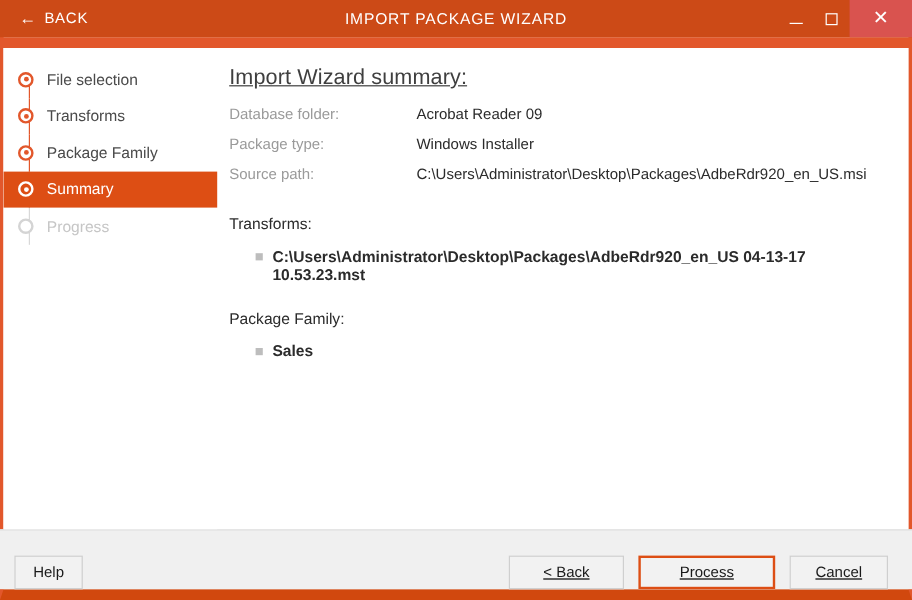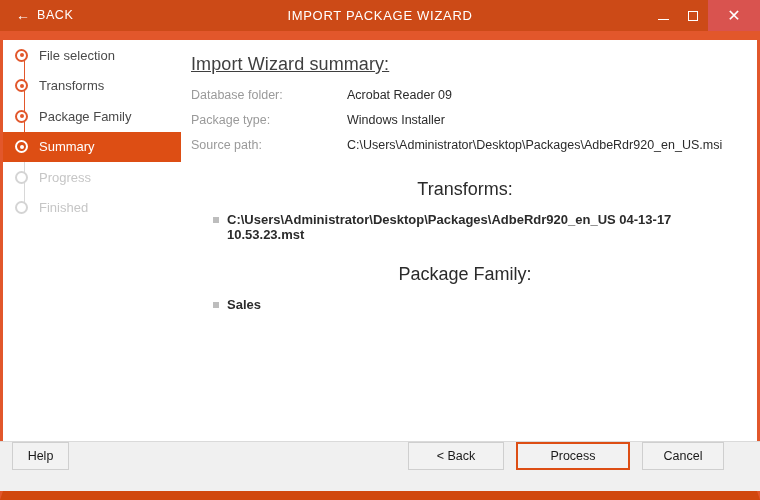--- a/index.html
+++ b/index.html
@@ -121,20 +121,21 @@
     display: flex;
     position: relative;
     background: #ffffff;
     min-height: 0;
   }
 
   
   .sidebar {
     position: relative;
     flex: 0 0 178px;
+    padding-top: 11px;
     background: #ffffff;
   }
   .step {
     position: relative;
     height: 30.5px;
     display: flex;
     align-items: center;
     padding-left: 12px;
     box-sizing: border-box;
     cursor: pointer;
@@ -229,24 +230,23 @@
     color: #9A9A9A;
   }
   .detail-value {
     color: #2B2B2B;
     white-space: nowrap;
   }
   .section {
     margin-top: 27px;
   }
   .section-title {
-    font-size: 18px;
+    font-size: 13px;
     color: #2B2B2B;
     margin-bottom: 12px;
-    text-align: center;
   }
   .bullet-item {
     display: flex;
     align-items: baseline;
     gap: 8px;
     margin-left: 22px;
     margin-bottom: 6px;
     font-size: 13px;
     color: #2B2B2B;
     font-weight: bold;
@@ -261,21 +261,21 @@
     top: -1px;
   }
   .section.pf { margin-top: 22px; }
 
   
   .footer {
     flex: 0 0 50px;
     background: #F0F0F0;
     border-top: 1px solid #DADADA;
     display: flex;
-    align-items: flex-start;
+    align-items: flex-end;
     padding: 0 12px;
     margin: 0 -3px;
     box-sizing: border-box;
   }
   .btn {
     font-family: "Liberation Sans", sans-serif;
     font-size: 12.5px;
     color: #1A1A1A;
     background: #F2F2F2;
     border: 1px solid #CFCFCF;
@@ -288,21 +288,22 @@
     justify-content: center;
   }
   .btn-help { width: 57px; }
   .btn-back { width: 96px; }
   .btn-process { width: 114px; border: 2px solid #DD4E14; }
   .btn-cancel { width: 82px; }
   .spacer { flex: 1 1 auto; }
   .btn-group {
     display: flex;
     gap: 12px;
-    margin-right: 24px;
+    margin-right: 8px;
+    text-decoration: underline;
   }
 </style>
 </head>
 <body>
 
 <div class="window">
 
   <div class="titlebar">
     <div class="back-btn">
       <span class="back-arrow">←</span>
@@ -352,25 +353,20 @@
         <span class="bullet"></span>
         <span class="step-label">Summary</span>
       </div>
 
       <div class="step pending">
         <span class="connector"></span>
         <span class="bullet"></span>
         <span class="step-label">Progress</span>
       </div>
 
-      <div class="step pending last">
-        <span class="connector"></span>
-        <span class="bullet"></span>
-        <span class="step-label">Finished</span>
-      </div>
 
     </div>
 
     <div class="content">
       <h1 class="page-title">Import Wizard summary:</h1>
 
       <div class="detail-row">
         <span class="detail-label">Database folder:</span>
         <span class="detail-value">Acrobat Reader 09</span>
       </div>

